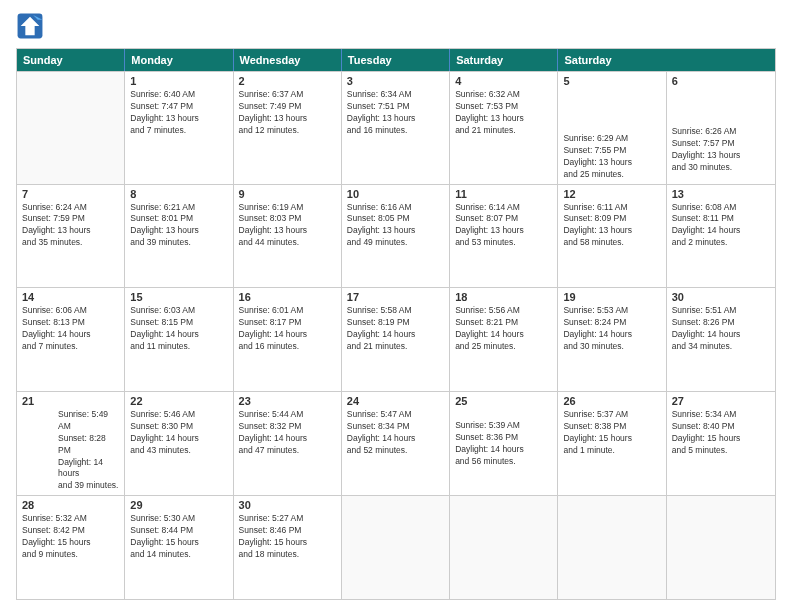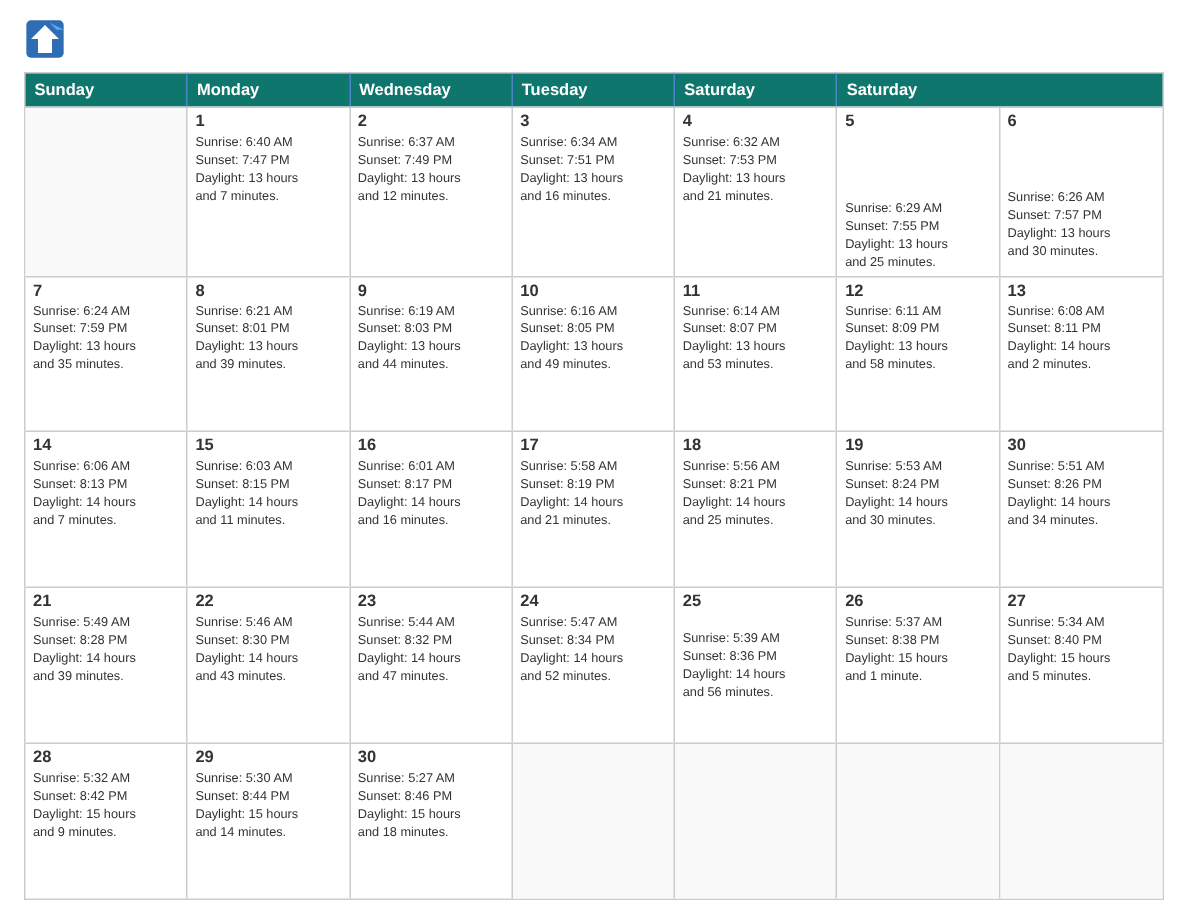--- a/index.html
+++ b/index.html
@@ -280,21 +280,21 @@
             <div class="day-num">30</div>
             <div class="day-info" style="white-space: pre-line;">Sunrise: 5:51 AM
 Sunset: 8:26 PM
 Daylight: 14 hours
 and 34 minutes.</div>
           </div>
         </div>
         <div class="cal-row">
           <div class="cal-cell">
             <div class="day-num">21</div>
-            <div class="day-info" style="white-space: pre-line;">Sunrise: 5:49 AM
+            <div class="day-info" style="white-space: pre-line; margin-left: 36px;">Sunrise: 5:49 AM
 Sunset: 8:28 PM
 Daylight: 14 hours
 and 39 minutes.</div>
           </div>
           <div class="cal-cell">
             <div class="day-num">22</div>
             <div class="day-info" style="white-space: pre-line;">Sunrise: 5:46 AM
 Sunset: 8:30 PM
 Daylight: 14 hours
 and 43 minutes.</div>

